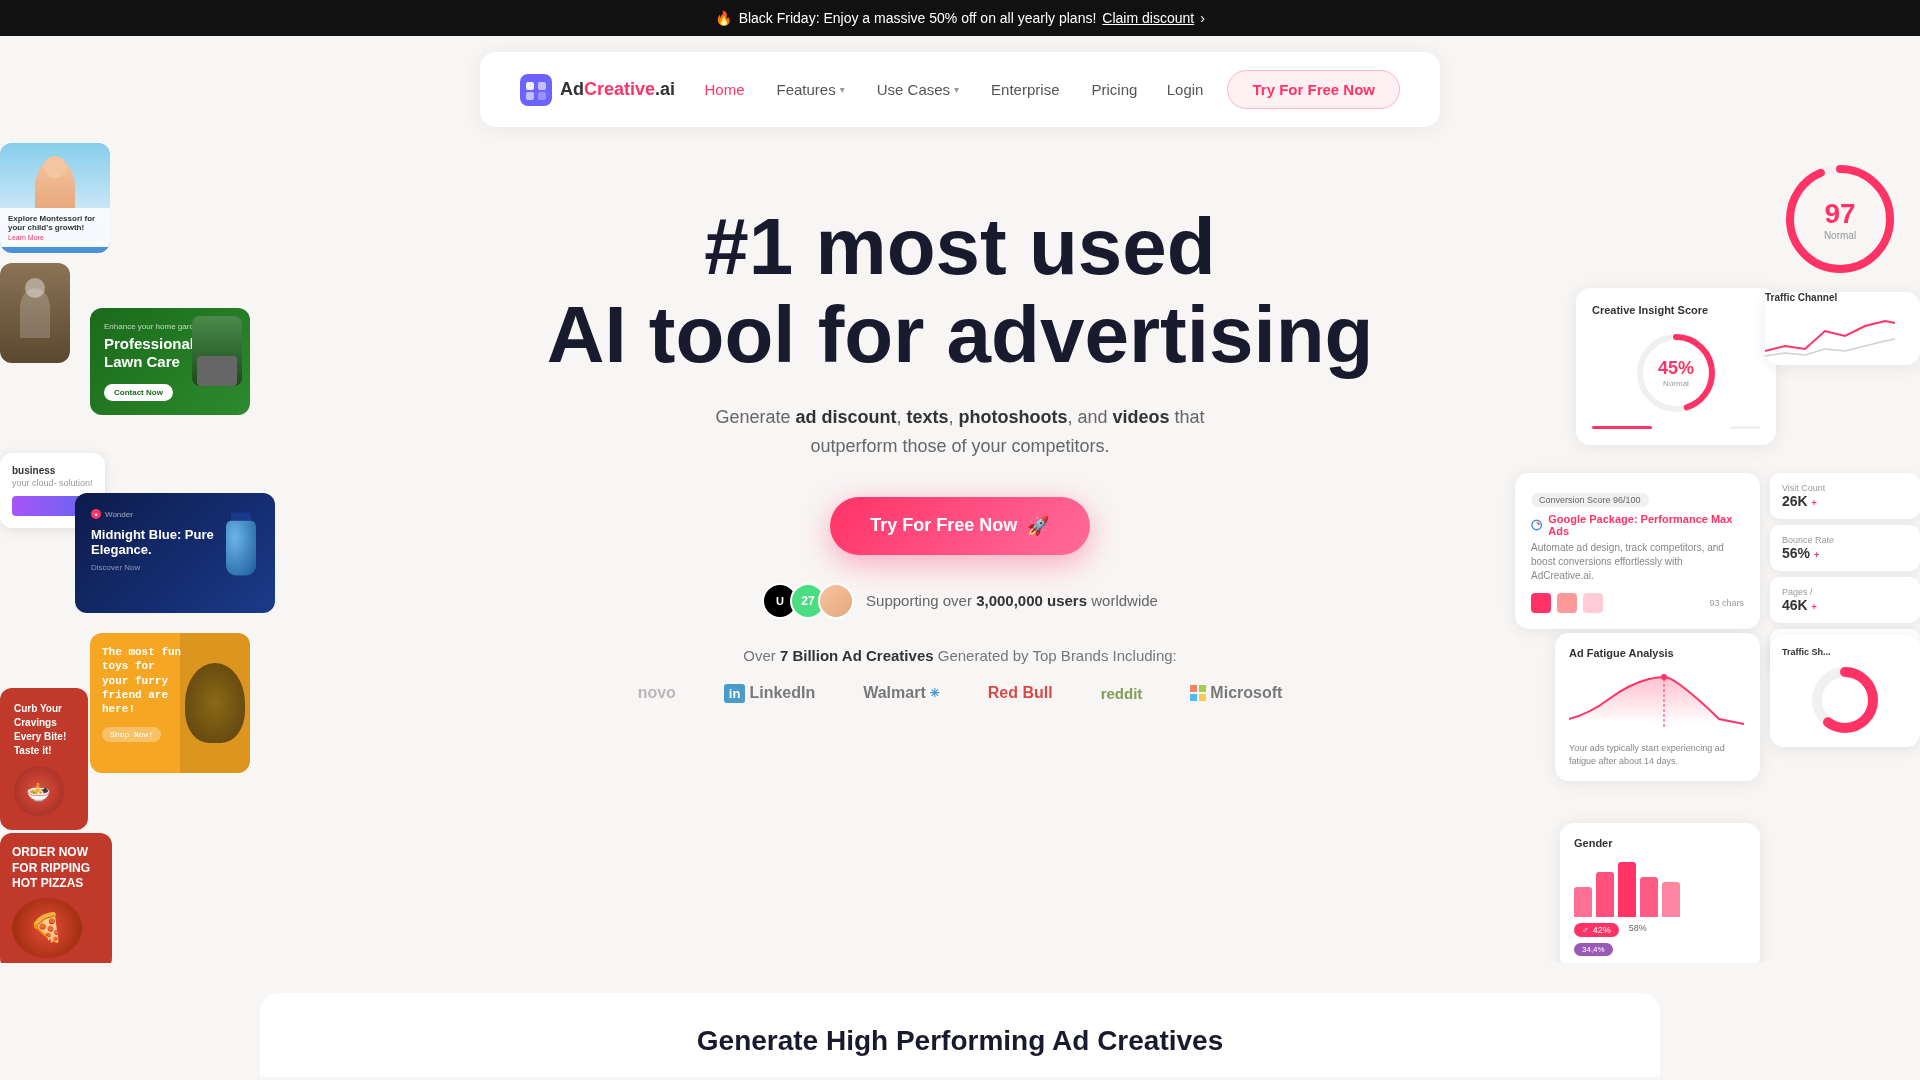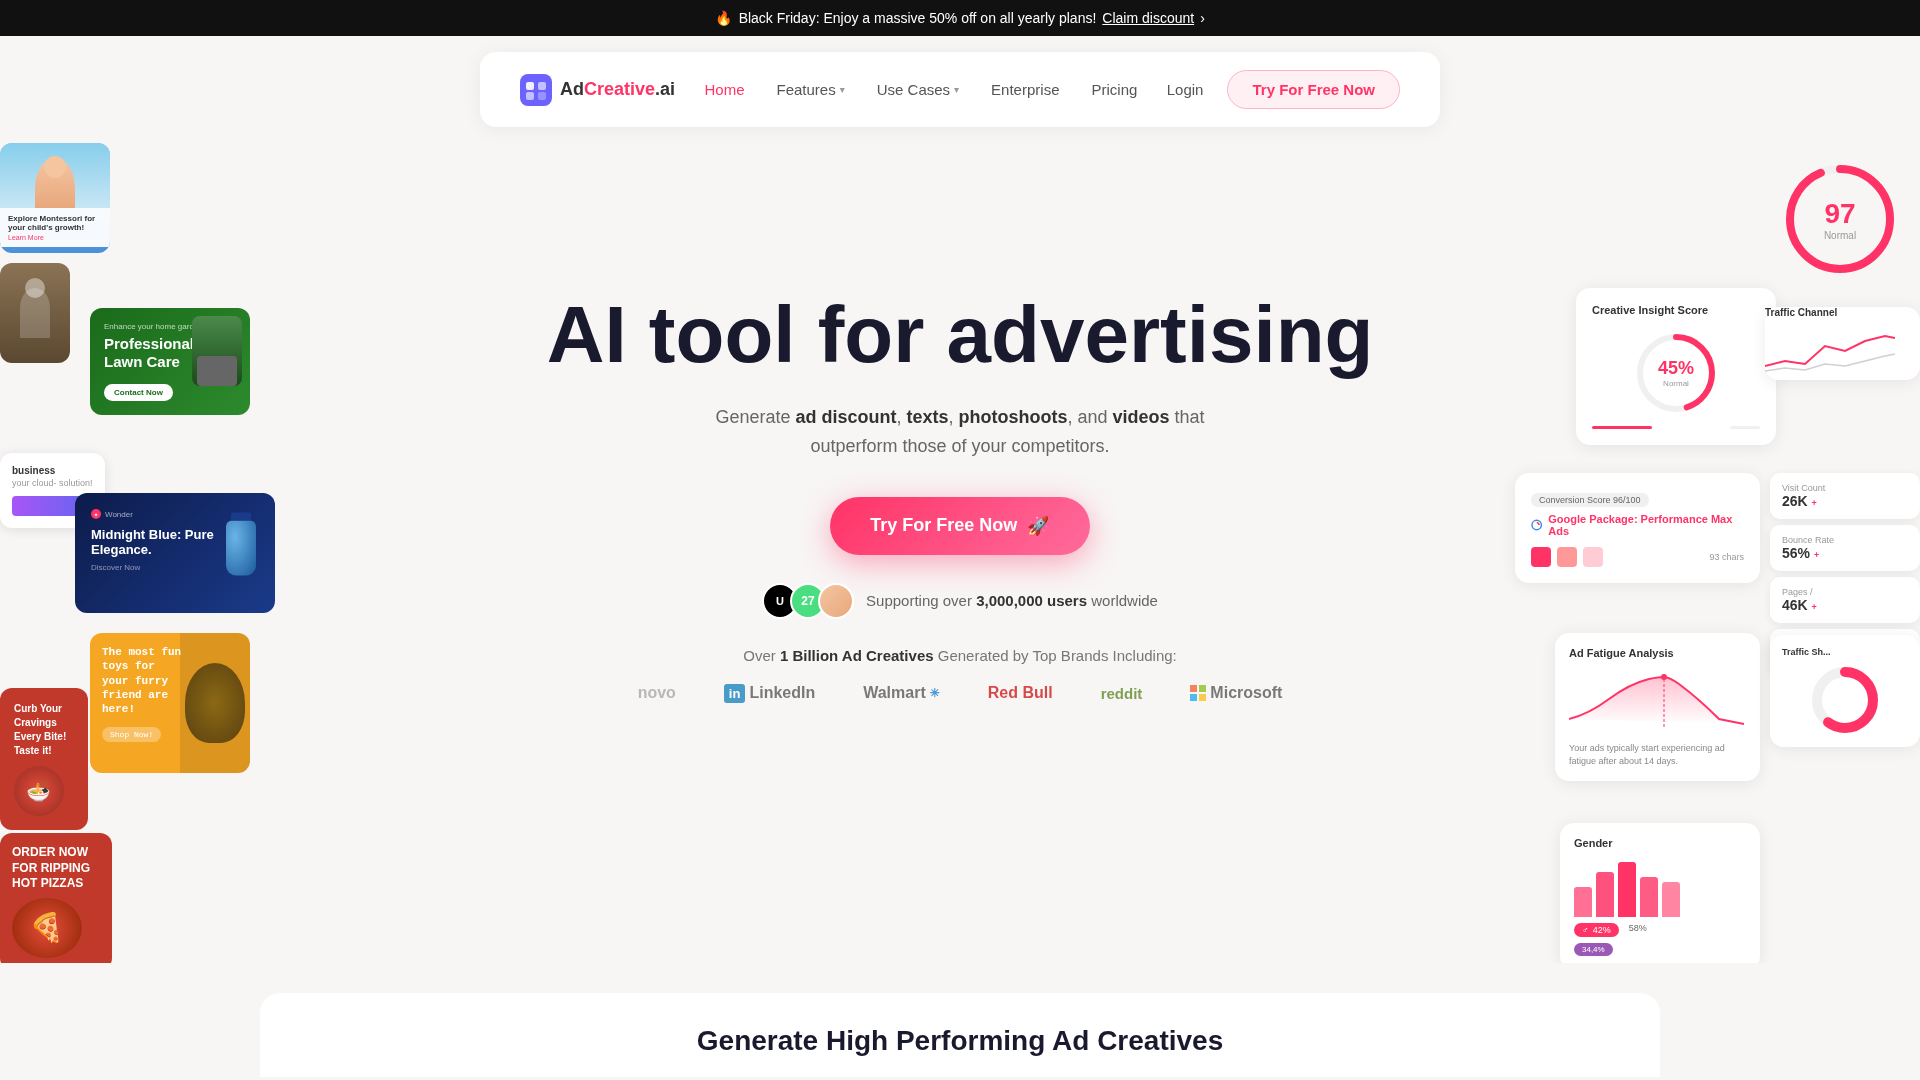--- a/index.html
+++ b/index.html
@@ -295,21 +295,21 @@
     <div style="width:50px;height:50px;background:radial-gradient(circle,#e74c3c,#922b21);border-radius:50%;margin-top:8px;display:flex;align-items:center;justify-content:center;font-size:20px;">🍜</div>
   </div>
 
   <div style="position:absolute;left:0;top:690px;width:112px;border-radius:12px;overflow:hidden;background:#c0392b;padding:12px;">
     <div style="color:#fff;font-size:12px;font-weight:800;line-height:1.3;margin-bottom:6px;">ORDER NOW FOR RIPPING HOT PIZZAS</div>
     <div style="width:70px;height:60px;background:radial-gradient(circle,#e74c3c,#8B2500);border-radius:50%;display:flex;align-items:center;justify-content:center;font-size:28px;">🍕</div>
   </div>
 
   <div class="hero" style="margin:0 240px;position:relative;z-index:5;">
     <h1>
-      <br>
+      <span>#1 most used</span><br>
       <span>AI tool for advertising</span>
     </h1>
     <p>
       Generate <strong>ad discount</strong>, <strong>texts</strong>, <strong>photoshoots</strong>, and <strong>videos</strong> that<br>
       outperform those of your competitors.
     </p>
     <button class="hero-cta">
       <span>Try For Free Now</span>
       <span>🚀</span>
     </button>
@@ -322,21 +322,21 @@
         <div class="av img-av" style="background:linear-gradient(135deg,#f5c5a0,#e8a87c);"></div>
       </div>
       <div class="users-text">
         <span>Supporting over </span><strong>3,000,000 users</strong><span> worldwide</span>
       </div>
     </div>
 
     
     <div class="brands-row">
       <div class="brands-label">
-        <span>Over </span><strong>1 Billion Ad Creatives</strong><span> Generated by Top Brands Including:</span>
+        <span>Over </span><strong>7 Billion Ad Creatives</strong><span> Generated by Top Brands Including:</span>
       </div>
       <div class="brands-logos">
         <div class="brand-logo" style="opacity:0.5;">novo</div>
         <div class="brand-logo">
           <span style="background:#0077b5;color:white;padding:2px 5px;border-radius:3px;font-size:13px;">in</span>
           <span>LinkedIn</span>
         </div>
         <div class="brand-logo">
           <span>Walmart</span>
             <span style="color:#0071ce;font-size:12px;">✳</span>
@@ -382,37 +382,38 @@
         <div style="font-size:18px;font-weight:800;color:#ff3366;">45%</div>
         <div style="font-size:8px;color:#999;">Normal</div>
       </div>
     </div>
     <div style="display:flex;gap:6px;justify-content:space-between;margin-top:8px;">
       <div style="height:3px;width:60px;background:#ff3366;border-radius:2px;"></div>
       <div style="height:3px;width:30px;background:#f0f0f0;border-radius:2px;"></div>
     </div>
   </div>
 
-  <div style="position:absolute;right:0;top:164px;width:155px;background:#fff;border-radius:14px;padding:0;box-shadow:0 2px 16px rgba(0,0,0,0.08);">
+  <div style="position:absolute;right:0;top:149px;width:155px;background:#fff;border-radius:14px;padding:0;box-shadow:0 2px 16px rgba(0,0,0,0.08);">
     <div style="font-size:10px;font-weight:700;color:#333;margin-bottom:8px;">Traffic Channel</div>
     <svg width="130" height="50" viewBox="0 0 130 50">
       <polyline points="0,40 20,35 40,38 60,20 80,25 100,15 120,10 130,12" fill="none" stroke="#ff3366" stroke-width="2"></polyline>
       <polyline points="0,45 20,42 40,44 60,38 80,40 100,35 120,30 130,28" fill="none" stroke="#d0d0d0" stroke-width="1.5"></polyline>
     </svg>
   </div>
 
   <div style="position:absolute;right:160px;top:330px;width:245px;background:#fff;border-radius:14px;padding:16px;box-shadow:0 2px 16px rgba(0,0,0,0.08);">
     <div style="background:#f0f0f0;color:#666;font-size:9px;padding:2px 8px;border-radius:10px;display:inline-block;margin-bottom:6px;">Conversion Score 96/100</div>
     <div style="display:flex;align-items:center;gap:6px;margin-bottom:4px;">
       <svg width="12" height="12" viewBox="0 0 12 12">
         <circle cx="6" cy="6" r="5" fill="none" stroke="#4285f4" stroke-width="1.5"></circle>
         <path d="M6,3.5 Q8.5,3.5 8.5,6" fill="none" stroke="#ea4335" stroke-width="1.5"></path>
       </svg>
       <div style="font-size:11px;color:#ff3366;font-weight:700;">Google Package: Performance Max Ads</div>
     </div>
+    <div style="font-size:10px;color:#888;line-height:1.4;">Automate ad design, track competitors, and boost conversions effortlessly with AdCreative.ai.</div>
     <div style="display:flex;gap:6px;margin-top:10px;align-items:center;">
       <div style="width:20px;height:20px;border-radius:4px;background:#ff3366;"></div>
       <div style="width:20px;height:20px;border-radius:4px;background:#ff9999;"></div>
       <div style="width:20px;height:20px;border-radius:4px;background:#ffccd5;"></div>
       <div style="flex:1;text-align:right;font-size:9px;color:#999;">93 chars</div>
     </div>
   </div>
 
   <div style="position:absolute;right:0;top:330px;width:150px;">
     <div style="background:#fff;border-radius:10px;padding:10px 12px;box-shadow:0 2px 10px rgba(0,0,0,0.07);margin-bottom:6px;">

